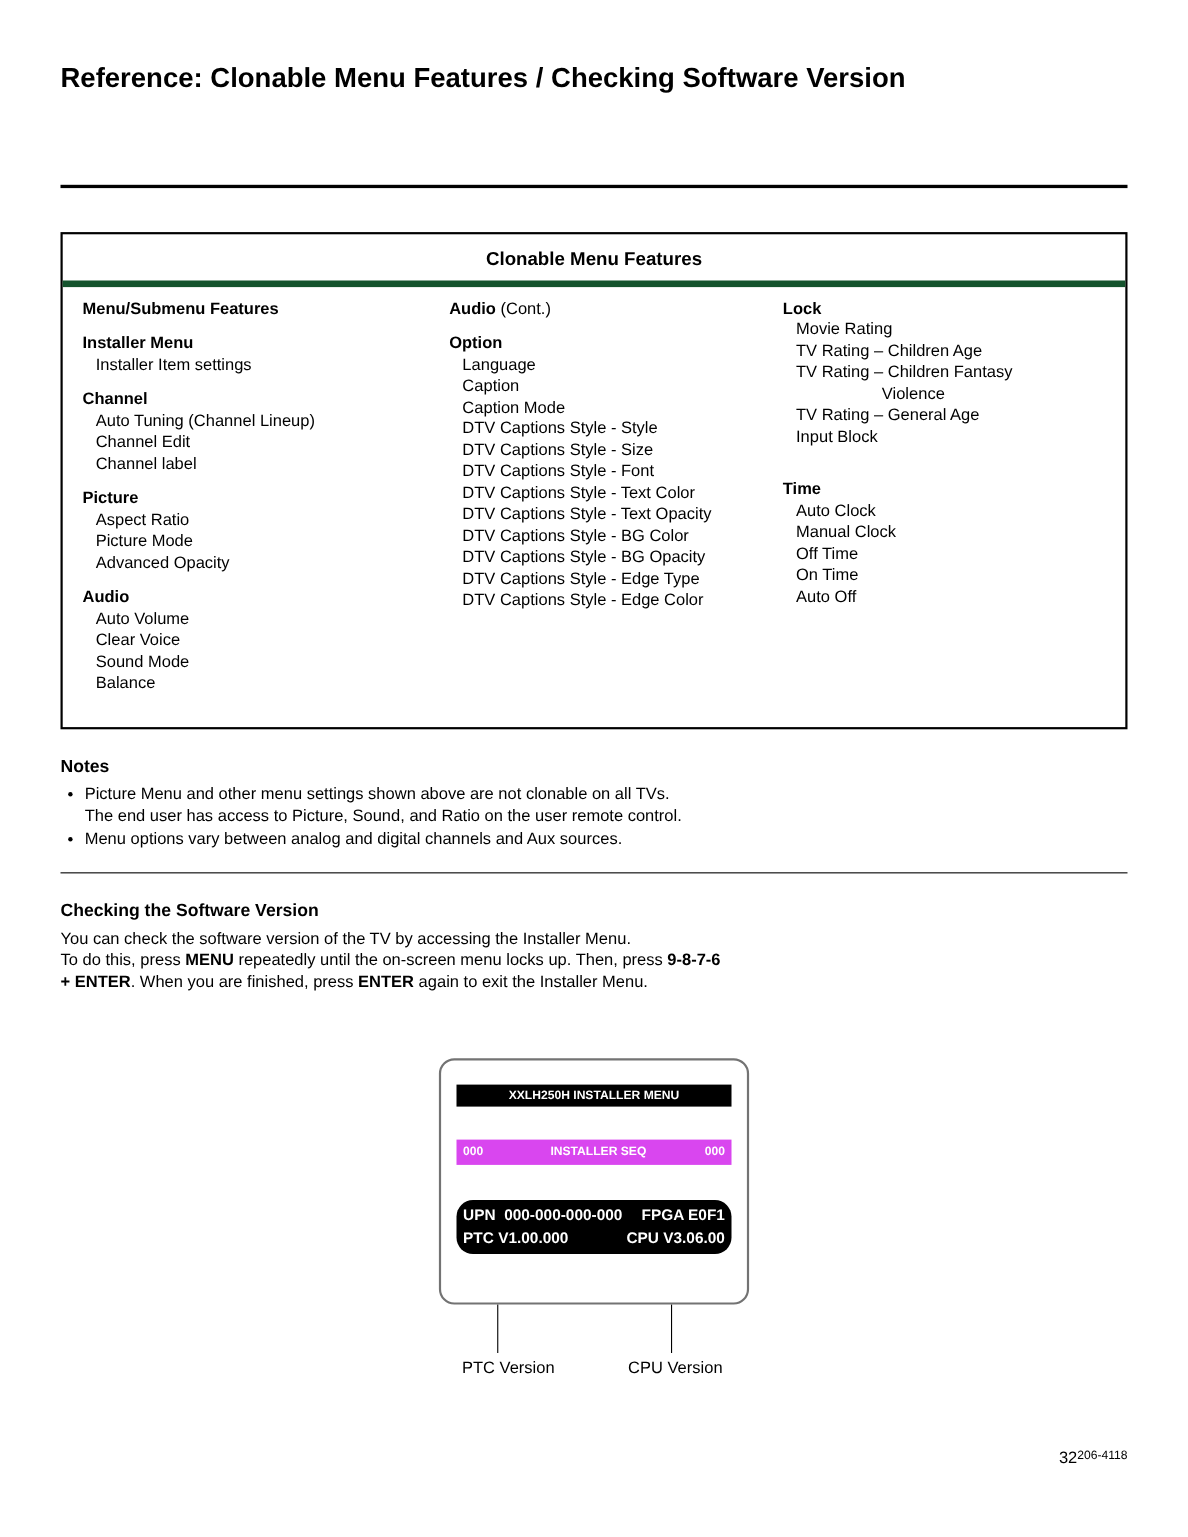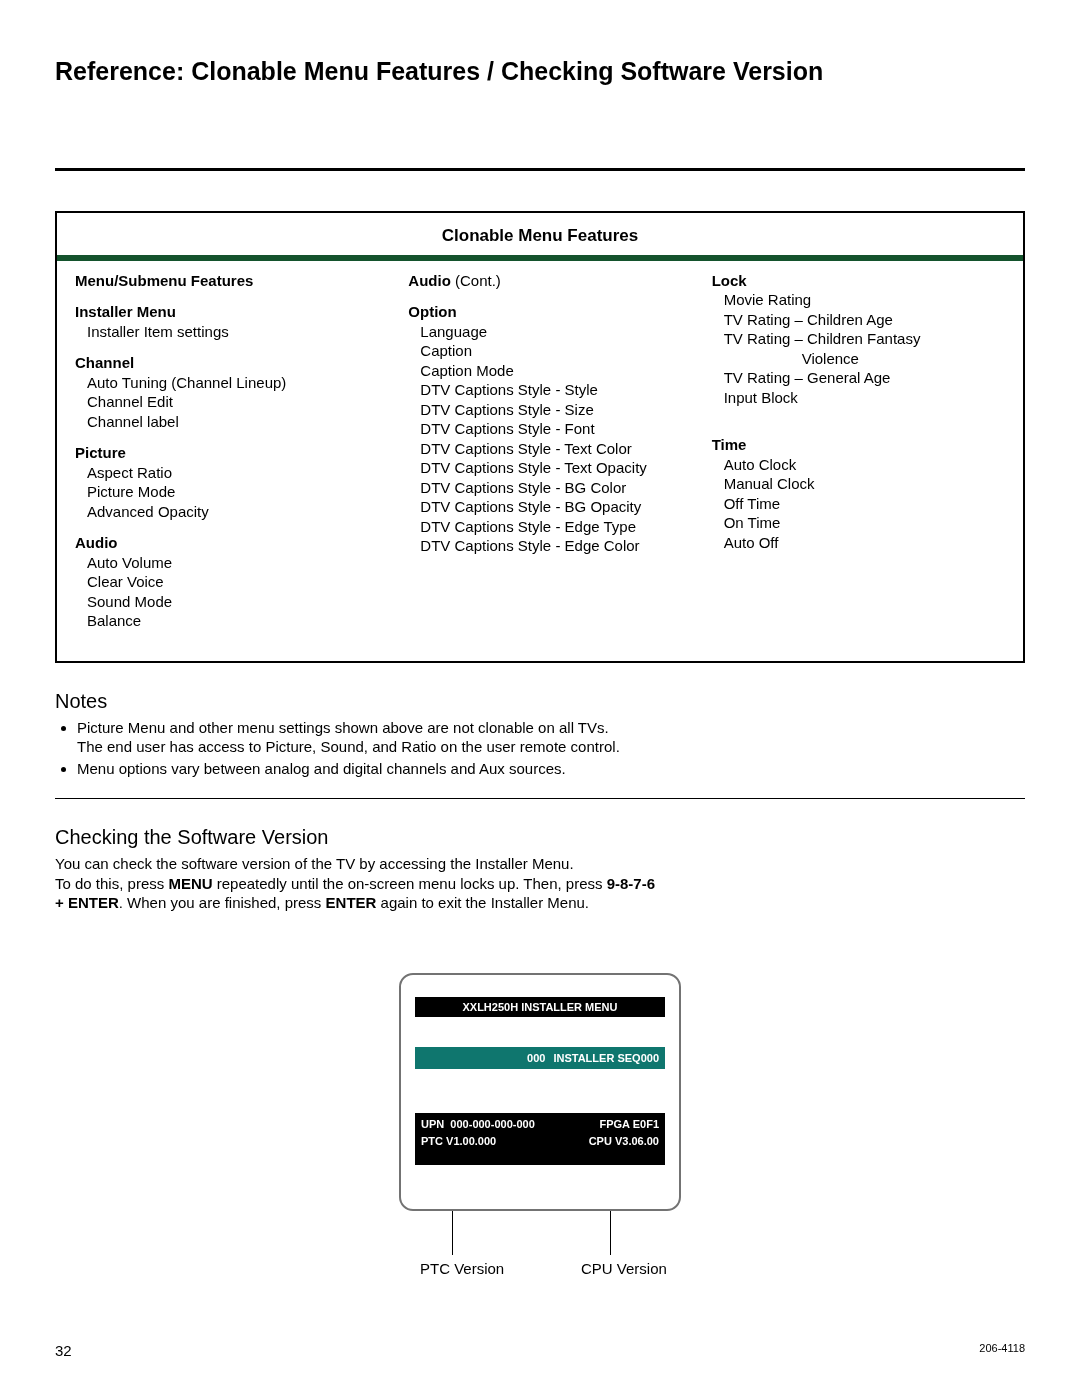--- a/index.html
+++ b/index.html
@@ -53,22 +53,22 @@
   .grp {
     margin-bottom: 12px;
   }
   .grp-items div {
     padding-left: 12px;
   }
   .indent2 {
     padding-left: 90px !important;
   }
   .notes-title, .sv-title {
-    font-weight: normal;
-    font-size: 20px;
+    font-weight: bold;
+    font-size: 16px;
     margin-bottom: 4px;
   }
   .notes ul {
     margin: 0;
     padding-left: 22px;
   }
   .notes li {
     margin-bottom: 2px;
   }
   .sv-text {
@@ -97,36 +97,37 @@
   .ip-title {
     background: #000;
     color: #fff;
     font-size: 11px;
     font-weight: bold;
     text-align: center;
     padding: 3px 0;
     margin-bottom: 30px;
   }
   .ip-row {
-    background: #0f766e;
+    background: #d946ef;
     color: #fff;
     font-size: 11px;
     font-weight: bold;
     padding: 4px 6px;
     display: flex;
-    justify-content: flex-end;
-    margin-bottom: 44px;
+    justify-content: space-between;
+    margin-bottom: 32px;
   }
   .ip-footer {
     background: #000;
     color: #fff;
-    font-size: 11px;
-    font-weight: bold;
-    padding: 3px 6px 16px 6px;
+    font-size: 14px;
+    font-weight: bold;
+    padding: 3px 6px 4px 6px;
     line-height: 1.5;
+    border-radius: 15px;
   }
   .ip-footer-row {
     display: flex;
     justify-content: space-between;
   }
   .version-lines {
     position: relative;
     height: 70px;
     width: 280px;
     margin: 0 auto;
@@ -139,21 +140,21 @@
     background: #000;
   }
   .vlabel {
     position: absolute;
     top: 48px;
     font-size: 15px;
     white-space: nowrap;
   }
   .footer {
     display: flex;
-    justify-content: space-between;
+    justify-content: flex-end;
     margin-top: 60px;
     font-size: 15px;
   }
   .footer .docnum { font-size: 11px; }
   .normal { font-weight: normal; }
 </style>
 </head>
 <body>
 
 <h1>Reference: Clonable Menu Features / Checking Software Version</h1>
@@ -289,21 +290,21 @@
           <div class="ip-footer-row">
             <span>PTC V1.00.000</span>
             <span>CPU V3.06.00</span>
           </div>
         </div>
       </div>
       <div class="version-lines">
         <div class="vline" style="left:52px;"></div>
         <div class="vlabel" style="left:20px;">PTC Version</div>
         <div class="vline" style="left:210px;"></div>
-        <div class="vlabel" style="left:181px;">CPU Version</div>
+        <div class="vlabel" style="left:171px;">CPU Version</div>
       </div>
     </div>
   </div>
 </div>
 
 <div class="footer">
   <span>32</span>
   <span class="docnum">206-4118</span>
 </div>
 

